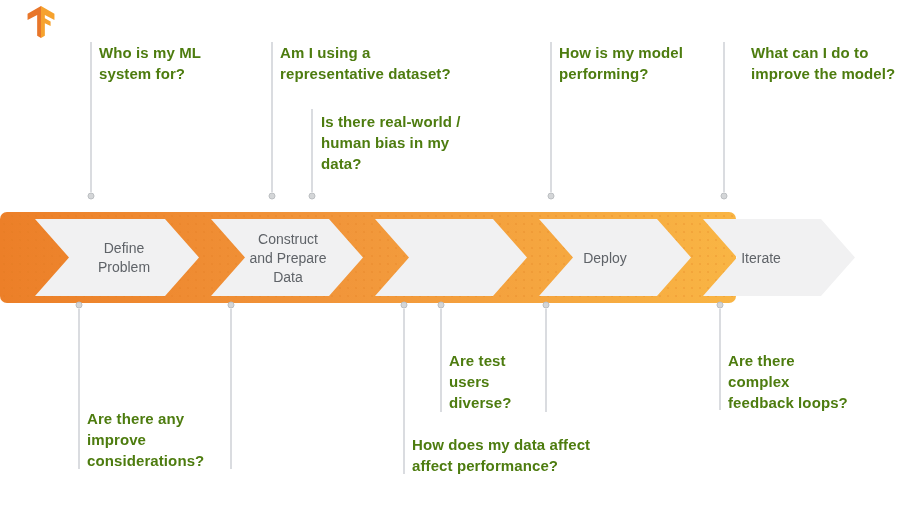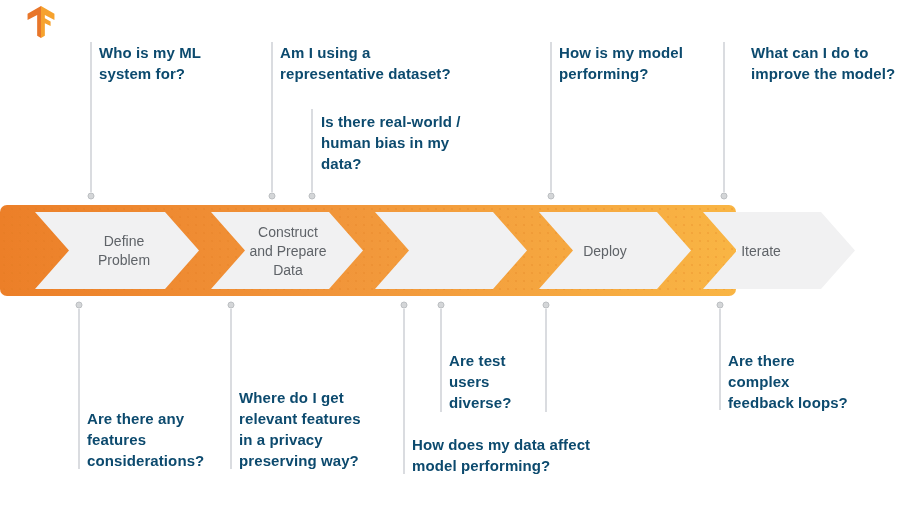--- a/index.html
+++ b/index.html
@@ -2,31 +2,31 @@
 <html><head>
 <meta charset="utf-8">
 <style>
   html,body{margin:0;padding:0;background:#fff;}
   .canvas{
     position:relative;width:900px;height:506px;overflow:hidden;background:#ffffff;
     font-family:"Liberation Sans", sans-serif;
   }
   .logo{position:absolute;left:25px;top:5px;width:32px;height:36px;}
   .q{
-    position:absolute;white-space:pre-line;color:#0c4a6e;font-size:15px;
+    position:absolute;white-space:pre-line;color:#4d7c0f;font-size:15px;
     font-weight:700;line-height:21px;letter-spacing:.1px;
   }
   .connector{position:absolute;width:2px;background:#dadce0;transform:translateX(-50%);}
   .dot{
     position:absolute;width:7px;height:7px;border-radius:50%;
     background:#d4d6d8;border:1px solid #bcbfc2;box-sizing:border-box;
     transform:translate(-50%,-50%);
   }
   .banner{
-    position:absolute;left:0;top:205px;width:736px;height:91px;
+    position:absolute;left:0;top:212px;width:736px;height:91px;
     background-image:
       radial-gradient(rgba(223,120,30,0.22) 1px, transparent 1.3px),
       linear-gradient(90deg,#ec7f28 0%,#f1953a 45%,#f9b544 100%);
     background-size:8px 8px,100% 100%;
     border-radius:7px;
   }
   .chev{
     position:absolute;top:7px;height:77px;background:#f1f1f2;
     clip-path:polygon(0 0, calc(100% - 34px) 0, 100% 50%, calc(100% - 34px) 100%, 0 100%, 34px 50%);
   }
@@ -92,28 +92,24 @@
   <div class="dot" style="left:546px;top:305px"></div>
   <div class="dot" style="left:720px;top:305px"></div>
   <div class="connector" style="left:79px;top:309px;height:160px"></div>
   <div class="connector" style="left:231px;top:309px;height:160px"></div>
   <div class="connector" style="left:404px;top:309px;height:165px"></div>
   <div class="connector" style="left:441px;top:309px;height:103px"></div>
   <div class="connector" style="left:546px;top:309px;height:103px"></div>
   <div class="connector" style="left:720px;top:309px;height:101px"></div>
 
   <div class="q" style="left:87px;top:408px">Are there any
-features
+improve
 considerations?</div>
-  <div class="q" style="left:239px;top:387px">Where do I get
-relevant features
-in a privacy
-preserving way?</div>
   <div class="q" style="left:449px;top:350px">Are test
 users
 diverse?</div>
   <div class="q" style="left:412px;top:434px">How does my data affect
-model performing?</div>
+affect performance?</div>
   <div class="q" style="left:728px;top:350px">Are there
 complex
 feedback loops?</div>
 
 </div>
 
 </body></html>

